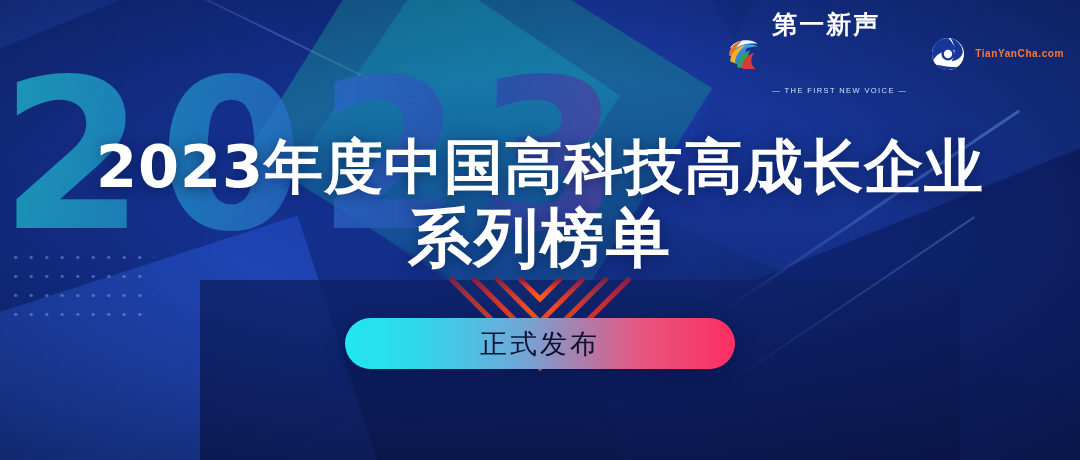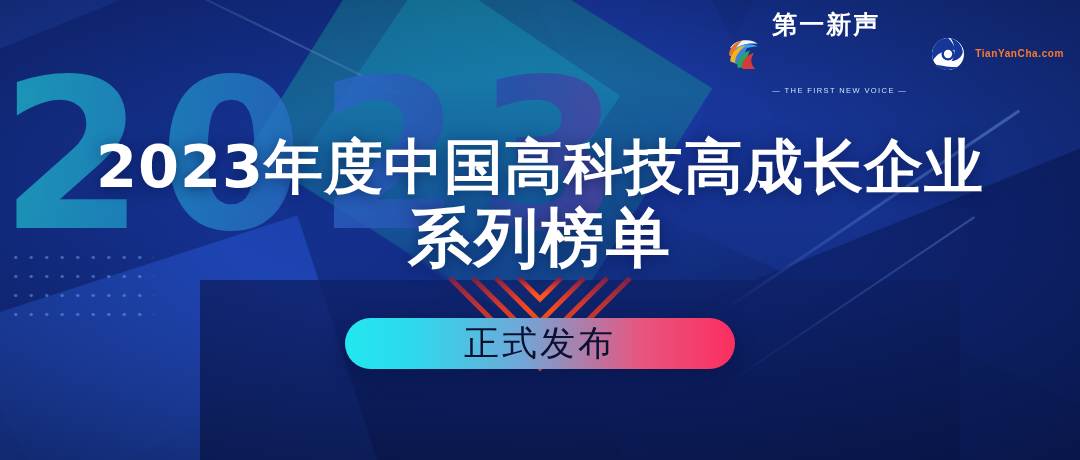--- a/index.html
+++ b/index.html
@@ -148,21 +148,21 @@
     position:absolute;left:50%;top:318px;
     transform:translateX(-50%);
     width:390px;height:51px;
     border-radius:26px;
     background:linear-gradient(90deg,#22e7ef 0%,#2fd8ec 18%,#6fa8d8 45%,#e8557f 76%,#fb2e60 100%);
     box-shadow:0 6px 22px rgba(5,15,60,.45);
     display:flex;align-items:center;justify-content:center;
   }
   .pill-label{
     color:#0b1130;
-    font-size:35px;
+    font-size:27px;
     font-weight:400;
     letter-spacing:3px;
     font-family:"DejaVu Sans","Liberation Sans",sans-serif;
   }
 
   
   .logos{
     position:absolute;top:12px;right:16px;
     display:flex;align-items:center;gap:22px;
   }

